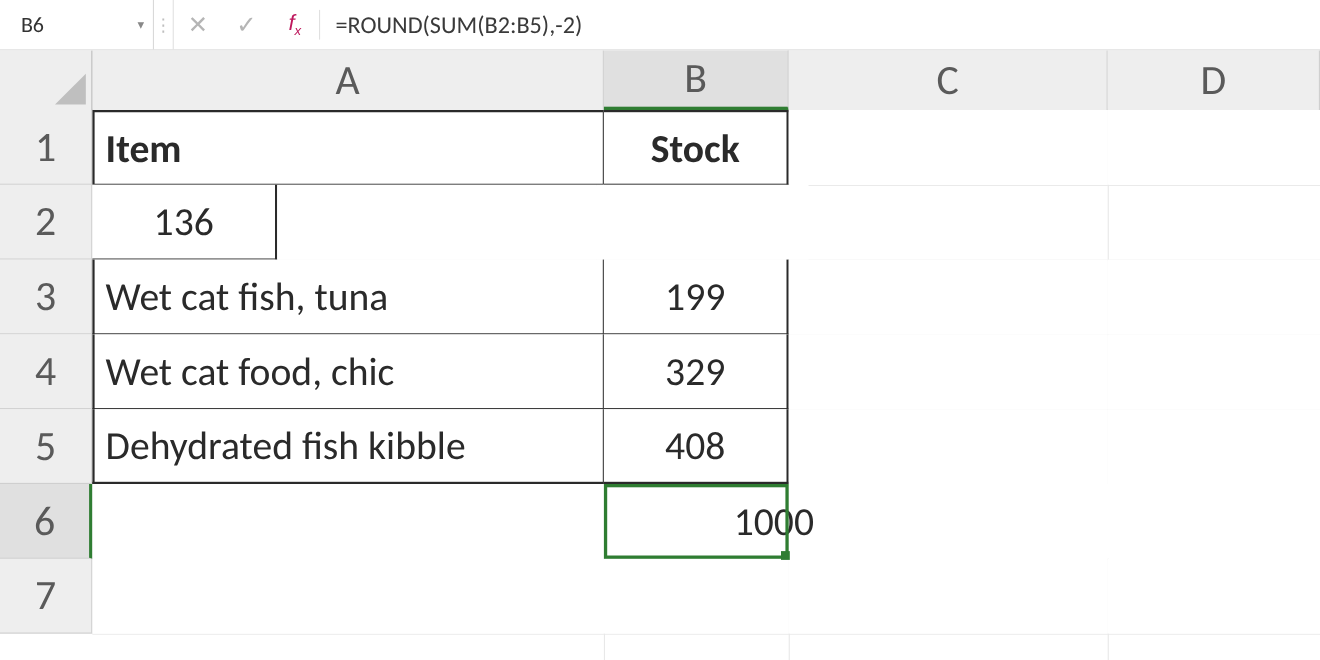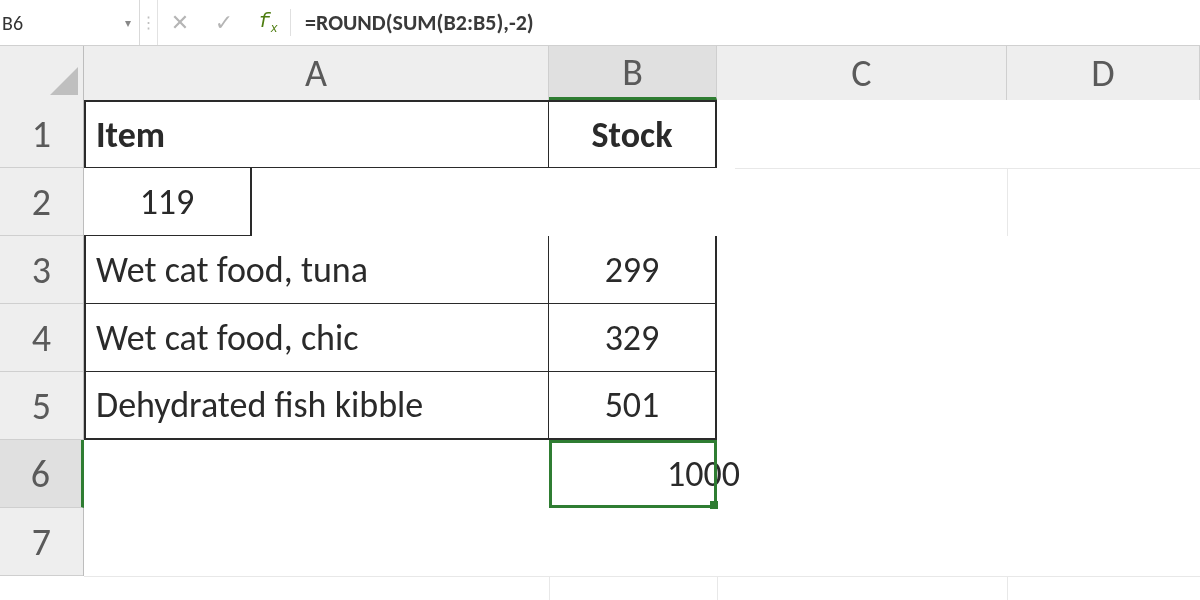--- a/index.html
+++ b/index.html
@@ -22,57 +22,56 @@
     border-bottom: 1px solid #d0d0d0;
     font-size: 20px;
     color: #444;
   }
   .namebox-wrap {
     width: 140px;
     height: 100%;
     display: flex;
     align-items: center;
     border-right: 1px solid #d9d9d9;
-    padding-left: 2px;
+    padding-left: 19px;
     position: relative;
   }
   .namebox-text { color: #333; font-size: 20px; }
   .namebox-arrow {
     position: absolute; right: 8px; top: 50%; transform: translateY(-50%);
     color: #888; font-size: 12px;
   }
   .handle {
     width: 18px; height: 100%;
     display: flex; align-items: center; justify-content: center;
     color: #bfbfbf;
     border-right: 1px solid #e2e2e2;
     font-size: 16px;
   }
   .fbar-btn {
     width: 44px; height: 100%;
     display: flex; align-items: center; justify-content: center;
     color: #b5b5b5;
     font-size: 22px;
   }
-  .fbar-btn.fx { color: #4d7c0f; font-style: italic; font-family: Liberation Mono, monospace; font-size: 20px; }
+  .fbar-btn.fx { color: #be185d; font-style: italic; font-family: Liberation Sans, sans-serif; font-size: 20px; }
   .fbar-btn.fx sub { font-size: 12px; font-style: italic; }
   .fbar-sep {
     width: 1px; height: 60%;
     background: #e0e0e0;
     align-self: center;
   }
   .formula-input {
     flex: 1;
     height: 100%;
     display: flex;
     align-items: center;
     padding-left: 14px;
     font-size: 22px;
     color: #3a3a3a;
-    font-weight: bold;
   }
 
   
   .sheet {
     position: relative;
     width: 1200px;
     height: 554px;
     background: #ffffff;
   }
 
@@ -230,42 +229,42 @@
   <div class="cells">
 
     <div class="row">
       <div class="cell colA bold brd-t brd-l brd-v brd-h">Item</div>
       <div class="cell colB bold brd-t brd-r brd-h">Stock</div>
       <div class="cell colC"></div>
       <div class="cell colD"></div>
     </div>
 
     <div class="row">
-      <div class="cell colB brd-r brd-h">119</div>
-      <div class="cell colC"></div>
-      <div class="cell colD"></div>
-    </div>
-
-    <div class="row">
-      <div class="cell colA brd-l brd-v brd-h">Wet cat food, tuna</div>
-      <div class="cell colB brd-r brd-h">299</div>
+      <div class="cell colB brd-r brd-h">136</div>
+      <div class="cell colC"></div>
+      <div class="cell colD"></div>
+    </div>
+
+    <div class="row">
+      <div class="cell colA brd-l brd-v brd-h">Wet cat fish, tuna</div>
+      <div class="cell colB brd-r brd-h">199</div>
       <div class="cell colC"></div>
       <div class="cell colD"></div>
     </div>
 
     <div class="row">
       <div class="cell colA brd-l brd-v brd-h">Wet cat food, chic</div>
       <div class="cell colB brd-r brd-h">329</div>
       <div class="cell colC"></div>
       <div class="cell colD"></div>
     </div>
 
     <div class="row">
       <div class="cell colA brd-l brd-v brd-b">Dehydrated fish kibble</div>
-      <div class="cell colB brd-r brd-b">501</div>
+      <div class="cell colB brd-r brd-b">408</div>
       <div class="cell colC"></div>
       <div class="cell colD"></div>
     </div>
 
     <div class="row">
       <div class="cell colA"></div>
       <div class="cell colB" style="justify-content:flex-end;margin-left:33px;">1000</div>
       <div class="cell colC"></div>
       <div class="cell colD"></div>
     </div>

